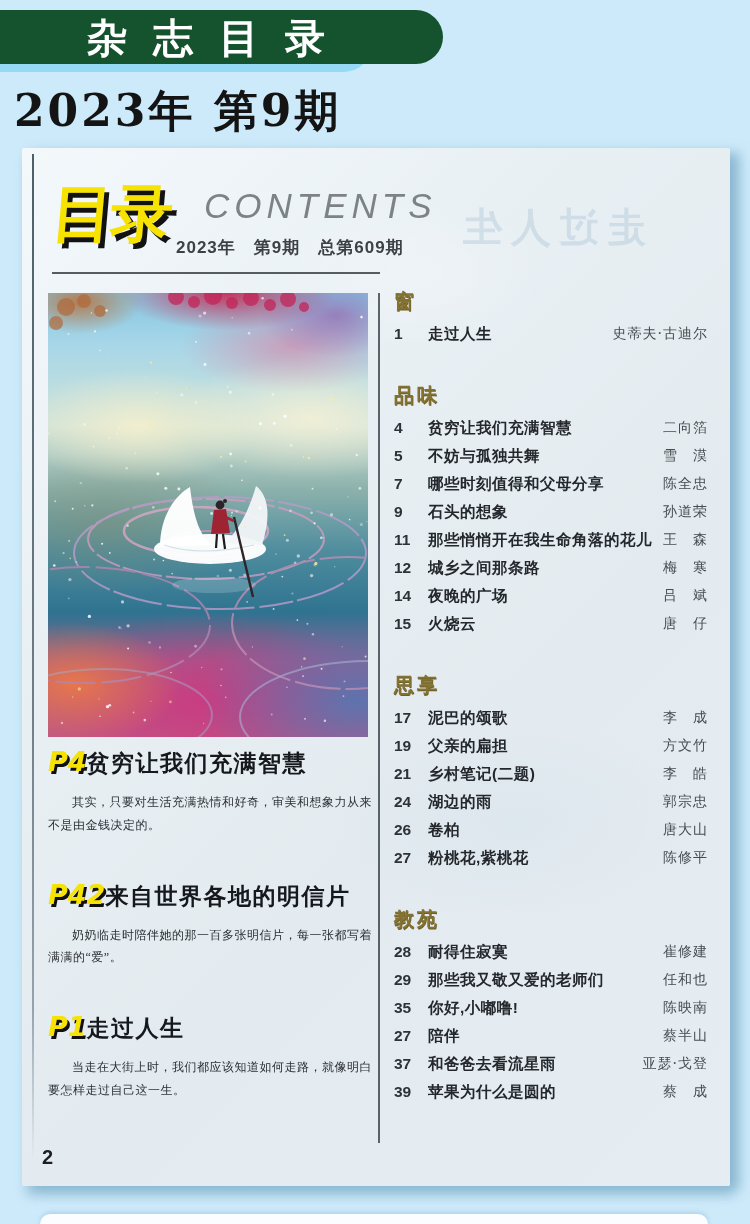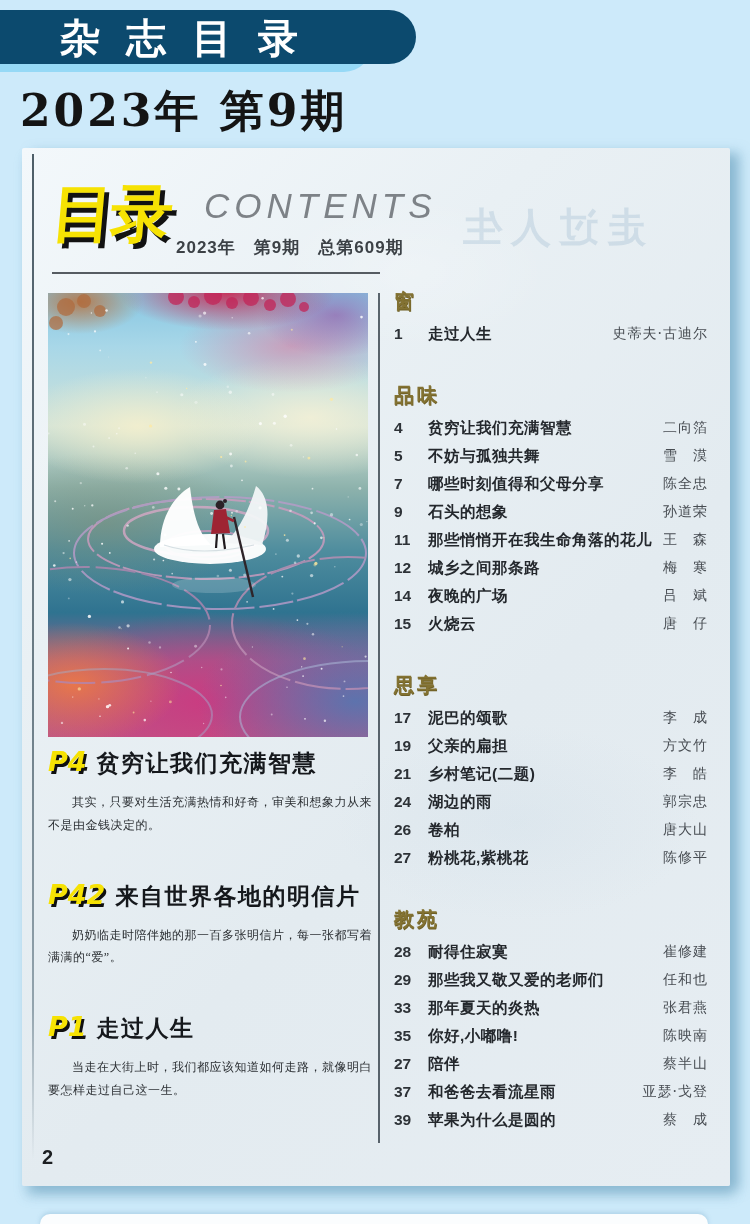--- a/index.html
+++ b/index.html
@@ -8,27 +8,27 @@
     background:#cdeafa;
     font-family:"Liberation Sans", sans-serif;
   }
   
   .banner-under{
     position:absolute;left:0;top:16px;width:372px;height:56px;
     border-radius:0 28px 28px 0;background:#96d9f6;
   }
   .banner{
     position:absolute;left:0;top:10px;width:356px;height:54px;
-    border-radius:0 27px 27px 0;background:#0c4a6e;
+    border-radius:0 27px 27px 0;background:#14532d;
     color:#ffffff;font-weight:700;font-size:40px;line-height:56px;
-    padding-left:60px;letter-spacing:26px;white-space:nowrap;
+    padding-left:87px;letter-spacing:26px;white-space:nowrap;
     font-family:"DejaVu Sans", sans-serif;
   }
   .page-subtitle{
-    position:absolute;left:20px;top:82px;
+    position:absolute;left:14px;top:82px;
     font-size:44px;font-weight:700;color:#141414;letter-spacing:3px;
     font-family:"DejaVu Serif", serif;
   }
   
   .paper{
     position:absolute;left:22px;top:148px;width:708px;height:1038px;
     background:linear-gradient(135deg,#f3f8fb 0%,#e9f0f4 30%,#e3ebf0 60%,#e6edf2 100%);
     box-shadow:10px 4px 12px rgba(105,160,190,.5), 4px 10px 12px rgba(105,160,190,.4);
     border-radius:2px;
   }
@@ -104,21 +104,21 @@
   .toc-row{display:flex;align-items:center;height:28px;white-space:nowrap;}
   .toc-row .pg{width:34px;font-size:15.5px;font-weight:600;color:#2d3237;flex:none;}
   .toc-row .ttl{font-size:15.5px;font-weight:600;color:#24282d;letter-spacing:.5px;overflow:hidden;}
   .toc-row .auth{
     margin-left:auto;font-size:14px;color:#474c52;letter-spacing:1px;
     font-family:"DejaVu Serif", serif;flex:none;
   }
   
   .features{position:absolute;left:26px;top:598px;width:336px;}
   .feature{margin-bottom:42px;}
-  .feature-head{display:flex;align-items:baseline;gap:10px;}
+  .feature-head{display:flex;align-items:baseline;}
   .p-label{
     font-size:27px;font-weight:900;font-style:italic;color:#f6e203;
     text-shadow:2.5px 2.5px 0 #101010;letter-spacing:0;
     font-family:"DejaVu Sans", sans-serif;flex:none;
   }
   .feature-title{
     font-size:23px;font-weight:800;color:#15181c;letter-spacing:1.5px;
     font-family:"DejaVu Sans", sans-serif;
   }
   .feature-desc{
@@ -452,25 +452,20 @@
           <span class="pg">28</span>
           <span class="ttl">耐得住寂寞</span>
           <span class="auth">崔修建</span>
         </div>
         <div class="toc-row">
           <span class="pg">29</span>
           <span class="ttl">那些我又敬又爱的老师们</span>
           <span class="auth">任和也</span>
         </div>
         <div class="toc-row">
-          <span class="pg">33</span>
-          <span class="ttl">那年夏天的炎热</span>
-          <span class="auth">张君燕</span>
-        </div>
-        <div class="toc-row">
           <span class="pg">35</span>
           <span class="ttl">你好,小嘟噜!</span>
           <span class="auth">陈映南</span>
         </div>
         <div class="toc-row">
           <span class="pg">27</span>
           <span class="ttl">陪伴</span>
           <span class="auth">蔡半山</span>
         </div>
         <div class="toc-row">

